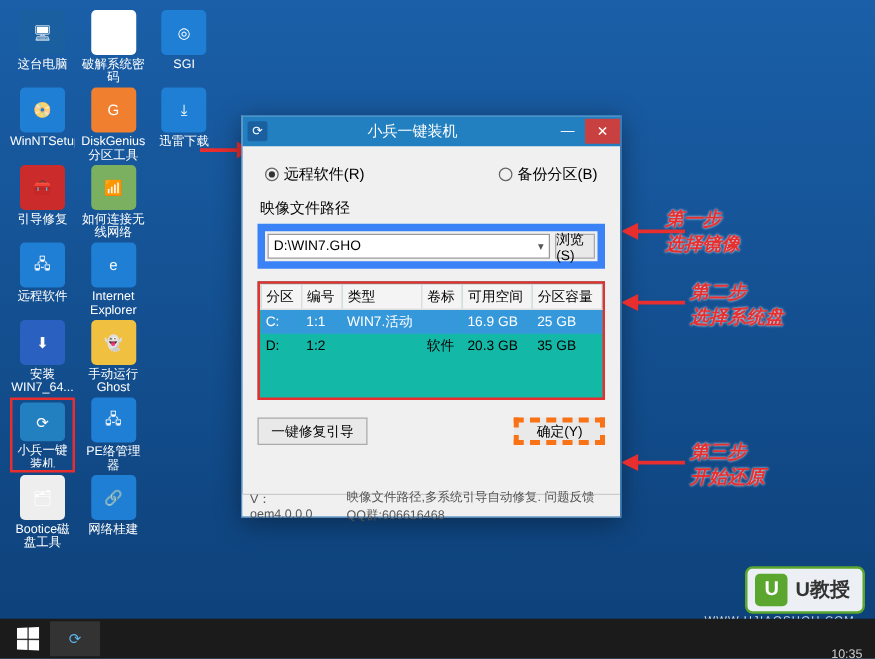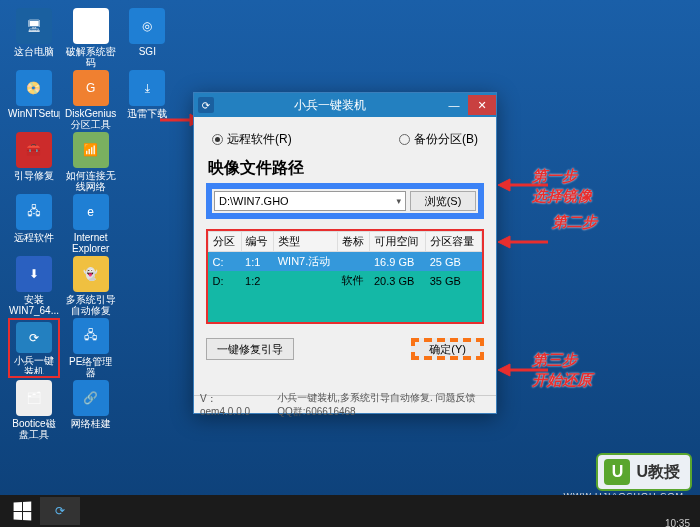--- a/index.html
+++ b/index.html
@@ -81,38 +81,38 @@
 .radio-item { display: flex; align-items: center; gap: 4px; font-size: 12px; }
 .radio-dot {
   width: 11px; height: 11px; border-radius: 50%;
   border: 1px solid #666; display: inline-flex;
   align-items: center; justify-content: center;
 }
 .radio-dot.sel::after {
   content: ''; width: 5px; height: 5px; background: #333; border-radius: 50%;
 }
 
-.section-label { font-size: 16px; margin: 6px 0 4px 2px; font-weight: bold; }
+.section-label { font-size: 12px; margin: 6px 0 4px 2px; }
 
 .path-row {
   display: flex; gap: 4px;
   border: 6px solid #3b82f6;
   padding: 2px;
 }
 .path-input {
   flex: 1; height: 20px;
   border: 1px solid #999;
   background: #fff;
   padding: 0 4px;
   font-size: 11px;
   display: flex; align-items: center; justify-content: space-between;
 }
 .dropdown-arrow { font-size: 9px; color: #555; }
 .browse-btn {
-  width: 66px; height: 20px;
+  width: 32px; height: 20px;
   background: #e9e9e9; border: 1px solid #aaa;
   font-size: 11px;
   display: flex; align-items: center; justify-content: center;
   cursor: pointer;
 }
 
 .table-wrap {
   margin-top: 10px;
   border: 2px solid #e82e2e;
   background: #14b8a6;
@@ -283,21 +283,21 @@
     <div class="dicon">
       <div class="dicon-img" style="background: rgb(122, 176, 96);">📶</div>
       <div class="dicon-label">如何连接无线网络</div>
     </div>
     <div class="dicon">
       <div class="dicon-img" style="background: rgb(31, 127, 212);">e</div>
       <div class="dicon-label">Internet Explorer</div>
     </div>
     <div class="dicon">
       <div class="dicon-img" style="background: rgb(240, 192, 64);">👻</div>
-      <div class="dicon-label">多系统引导自动修复</div>
+      <div class="dicon-label">手动运行Ghost</div>
     </div>
     <div class="dicon">
       <div class="dicon-img" style="background: rgb(31, 127, 212);">🖧</div>
       <div class="dicon-label">PE络管理器</div>
     </div>
     <div class="dicon">
       <div class="dicon-img" style="background: rgb(31, 127, 212);">🔗</div>
       <div class="dicon-label">网络桂建</div>
     </div>
     <div class="dicon">
@@ -378,46 +378,47 @@
       </table>
     </div>
 
     <div class="bottom-row">
       <div class="btn">一键修复引导</div>
       <div class="btn ok">确定(Y)</div>
     </div>
   </div>
   <div class="statusbar">
     <span>V：oem4.0.0.0</span>
-    <span>小兵一键装机,多系统引导自动修复. 问题反馈QQ群:606616468</span>
+    <span>映像文件路径,多系统引导自动修复. 问题反馈QQ群:606616468</span>
   </div>
 </div>
 
 <svg class="red-arrow" style="left:498px; top:175px;" width="50" height="20">
   <line x1="50" y1="10" x2="12" y2="10" stroke-width="3"></line>
   <polygon points="12,4 0,10 12,16"></polygon>
 </svg>
 <div class="callout" style="left:532px; top:166px;">
   <div>第一步</div>
   <div>选择镜像</div>
 </div>
 
 <svg class="red-arrow" style="left:498px; top:232px;" width="50" height="20">
   <line x1="50" y1="10" x2="12" y2="10" stroke-width="3"></line>
   <polygon points="12,4 0,10 12,16"></polygon>
 </svg>
-<div class="callout" style="left:552px; top:212px;">
+<div class="callout" style="left:552px; top:224px;">
   <div>第二步</div>
+  <div>选择系统盘</div>
 </div>
 
 <svg class="red-arrow" style="left:498px; top:360px;" width="50" height="20">
   <line x1="50" y1="10" x2="12" y2="10" stroke-width="3"></line>
   <polygon points="12,4 0,10 12,16"></polygon>
 </svg>
-<div class="callout" style="left:532px; top:352px;font-family:Liberation Mono, monospace;">
+<div class="callout" style="left:552px; top:352px;">
   <div>第三步</div>
   <div>开始还原</div>
 </div>
 
 <div class="watermark">
   <div class="logo">U</div>
   <span>U教授</span>
   <div class="sub">WWW.UJIAOSHOU.COM</div>
 </div>
 

